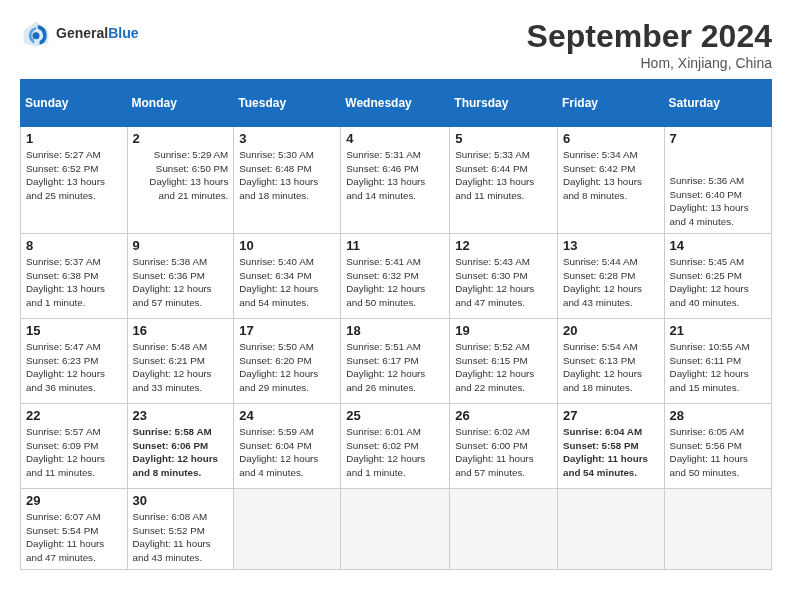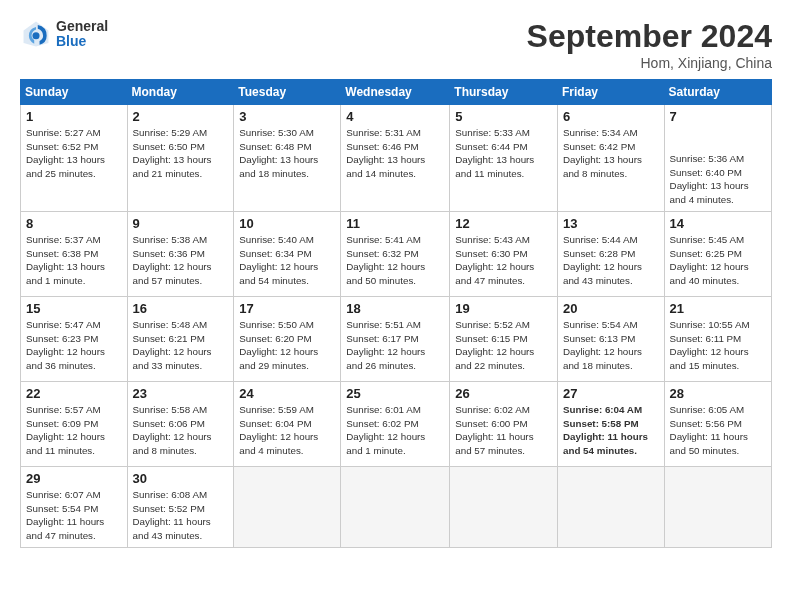--- a/index.html
+++ b/index.html
@@ -22,21 +22,21 @@
       align-items: flex-start;
       margin-bottom: 8px;
     }
     .logo {
       display: flex;
       align-items: center;
       gap: 4px;
     }
     .logo-text {
       display: flex;
-      flex-direction: column;
+      flex-direction: row;
       line-height: 1.1;
     }
     .logo-general {
       font-size: 14px;
       font-weight: bold;
       color: #333;
     }
     .logo-blue {
       font-size: 14px;
       font-weight: bold;
@@ -59,21 +59,21 @@
       color: #555;
     }
     .calendar {
       width: 100%;
       border-collapse: collapse;
       font-size: 10.5px;
     }
     .calendar th {
       background: #1a6dbf;
       color: #fff;
-      padding: 5px 4px;
+      padding: 16px 4px;
       text-align: left;
       font-size: 12px;
       font-weight: bold;
       border: 1px solid #1a6dbf;
     }
     .calendar td {
       border: 1px solid #ccc;
       vertical-align: top;
       padding: 4px 5px;
       width: 113px;
@@ -139,21 +139,21 @@
     <tr>
           <td>
             <span class="day-number">1</span>
             <div class="day-info" style="white-space: pre-line;">Sunrise: 5:27 AM
 Sunset: 6:52 PM
 Daylight: 13 hours
 and 25 minutes.</div>
           </td>
           <td>
             <span class="day-number">2</span>
-            <div class="day-info" style="white-space: pre-line;">Sunrise: 5:29 AM
+            <div class="day-info" style="white-space: pre-line; text-align: right;">Sunrise: 5:29 AM
 Sunset: 6:50 PM
 Daylight: 13 hours
 and 21 minutes.</div>
           </td>
           <td>
             <span class="day-number">3</span>
             <div class="day-info" style="white-space: pre-line;">Sunrise: 5:30 AM
 Sunset: 6:48 PM
 Daylight: 13 hours
 and 18 minutes.</div>
@@ -292,21 +292,21 @@
         <tr>
           <td>
             <span class="day-number">22</span>
             <div class="day-info" style="white-space: pre-line;">Sunrise: 5:57 AM
 Sunset: 6:09 PM
 Daylight: 12 hours
 and 11 minutes.</div>
           </td>
           <td>
             <span class="day-number">23</span>
-            <div class="day-info" style="white-space: pre-line;">Sunrise: 5:58 AM
+            <div class="day-info" style="white-space: pre-line; font-weight: bold;">Sunrise: 5:58 AM
 Sunset: 6:06 PM
 Daylight: 12 hours
 and 8 minutes.</div>
           </td>
           <td>
             <span class="day-number">24</span>
             <div class="day-info" style="white-space: pre-line;">Sunrise: 5:59 AM
 Sunset: 6:04 PM
 Daylight: 12 hours
 and 4 minutes.</div>

